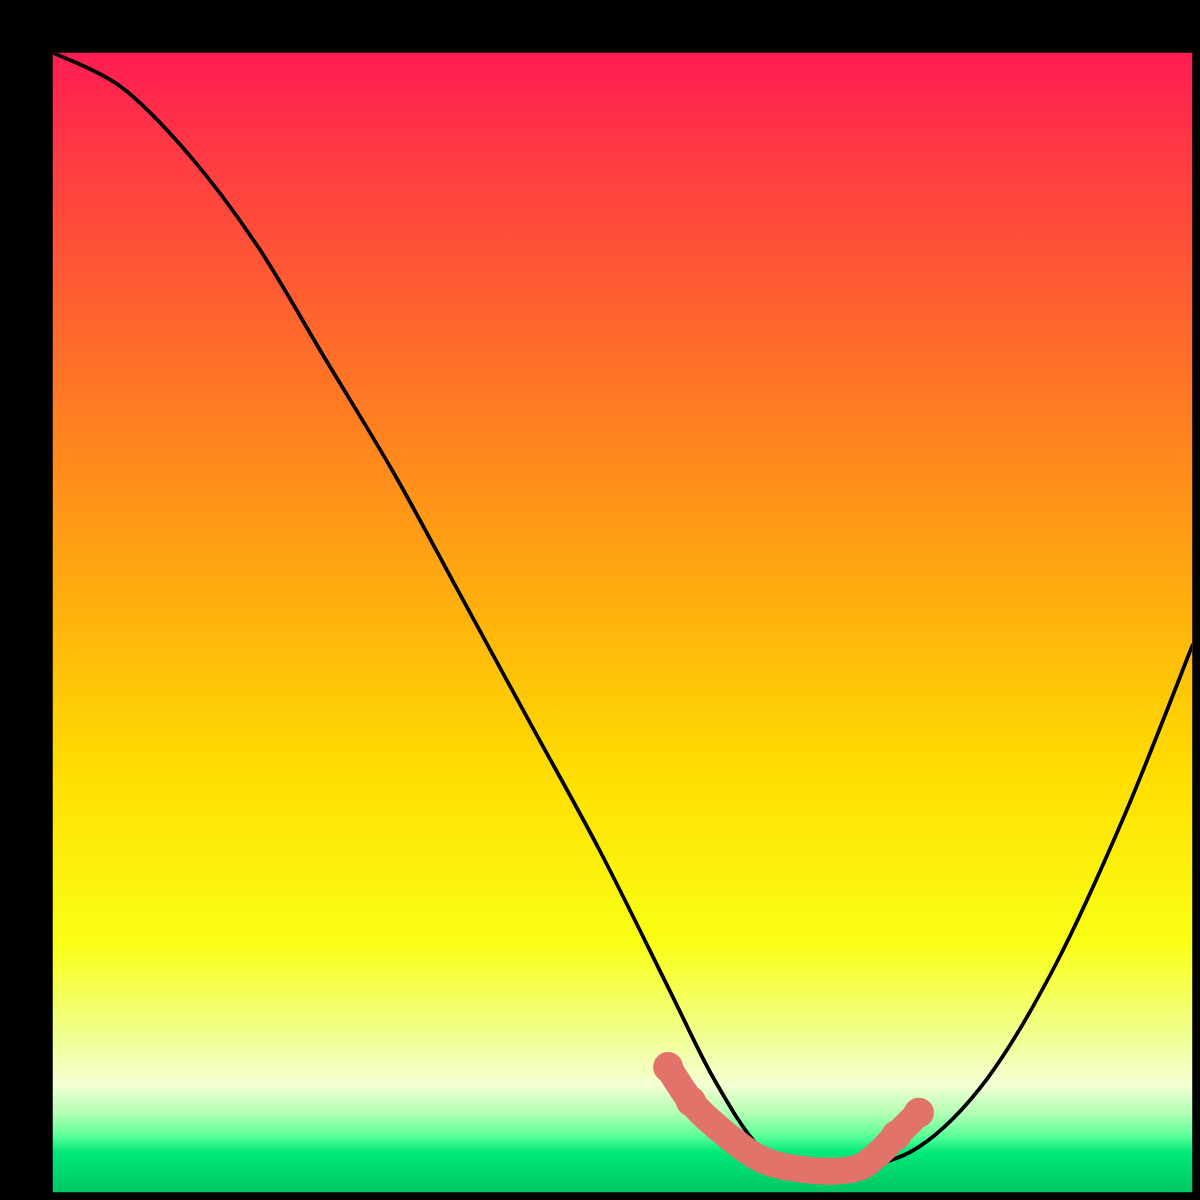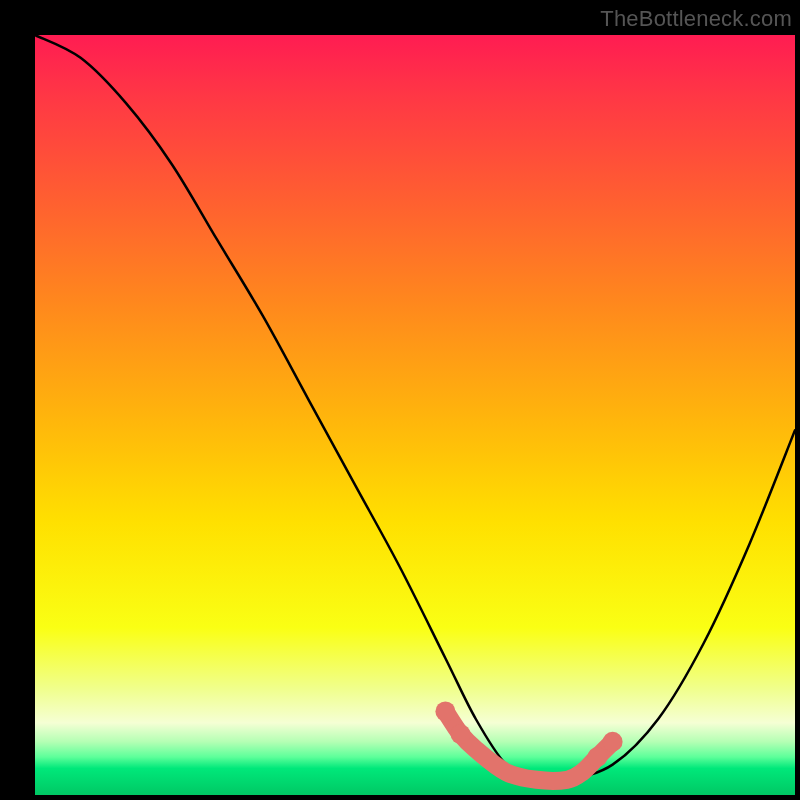--- a/index.html
+++ b/index.html
@@ -77,14 +77,13 @@
       <path id="curve-path" fill="none" stroke="#000000" stroke-width="2.5" stroke-linecap="round" stroke-linejoin="round" d="M0,0 C7.6000000000000005,3.8000000000000114 30.4,11.400000000000071 45.6,22.800000000000068 C60.800000000000004,34.20000000000007 76,50.66666666666664 91.2,68.39999999999998 C106.4,86.13333333333331 121.59999999999998,106.40000000000003 136.79999999999998,129.20000000000005 C151.99999999999997,152.00000000000006 167.2,179.86666666666673 182.4,205.20000000000005 C197.60000000000002,230.53333333333336 212.8,254.6 228,281.2 C243.2,307.79999999999995 258.4,336.93333333333334 273.59999999999997,364.8 C288.79999999999995,392.6666666666667 304,420.53333333333336 319.2,448.40000000000003 C334.4,476.2666666666667 349.6,502.8666666666667 364.8,532 C380,561.1333333333333 397.73333333333335,597.8666666666667 410.40000000000003,623.2 C423.0666666666667,648.5333333333334 430.66666666666663,666.2666666666667 440.79999999999995,684 C450.9333333333333,701.7333333333333 461.06666666666666,719.4666666666667 471.2,729.6 C481.3333333333333,739.7333333333333 491.4666666666667,742.2666666666667 501.6,744.8 C511.73333333333335,747.3333333333333 519.3333333333334,747.3333333333333 532,744.8 C544.6666666666666,742.2666666666667 562.4000000000001,739.7333333333333 577.6,729.6 C592.8,719.4666666666667 608,704.2666666666667 623.1999999999999,684 C638.3999999999999,663.7333333333333 653.5999999999999,637.1333333333333 668.8,608 C684,578.8666666666667 699.1999999999999,544.6666666666666 714.4,509.2 C729.6,473.73333333333335 752.4,414.2 760,395.2"></path>
       <path id="highlight-path" fill="none" stroke="#e2736b" stroke-width="18" stroke-linecap="round" stroke-linejoin="round" d="M410.40000000000003,676.4 C412.9333333333334,680.2 420.53333333333336,692.8666666666667 425.6,699.2 C430.6666666666667,705.5333333333334 433.19999999999993,708.0666666666666 440.79999999999995,714.4 C448.4,720.7333333333333 461.06666666666666,732.1333333333334 471.2,737.2 C481.3333333333333,742.2666666666667 491.4666666666667,743.5333333333333 501.6,744.8 C511.73333333333335,746.0666666666666 524.4,746.0666666666666 532,744.8 C539.6,743.5333333333333 542.1333333333332,741 547.1999999999999,737.2 C552.2666666666667,733.4000000000001 557.3333333333333,727.0666666666667 562.4,722 C567.4666666666667,716.9333333333333 575.0666666666667,709.3333333333333 577.6,706.8"></path>
       <g id="highlight-dots">
           <circle cx="410.40000000000003" cy="676.4" r="10" fill="#e2736b"></circle>
           <circle cx="425.6" cy="699.2" r="10" fill="#e2736b"></circle>
           <circle cx="562.4" cy="722" r="10" fill="#e2736b"></circle>
           <circle cx="577.6" cy="706.8" r="10" fill="#e2736b"></circle>
         </g>
     </svg>
   </div>
-  <div class="credit">TheBottleneck.com</div>
 </div>
 
 </body></html>

